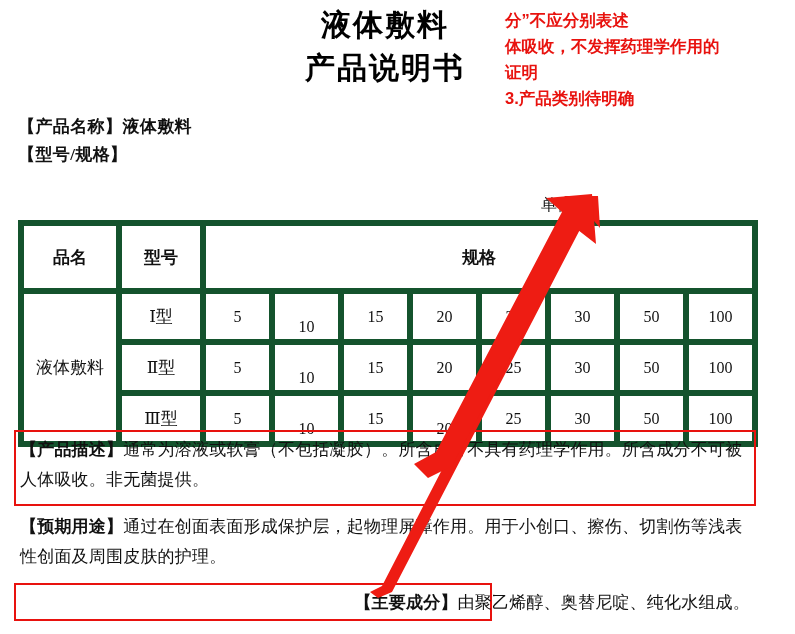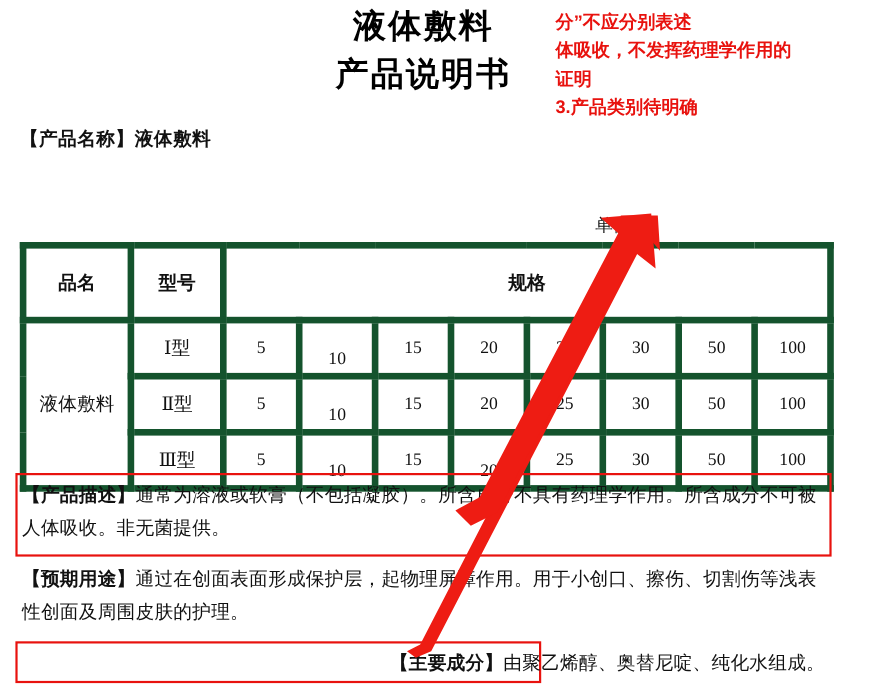--- a/index.html
+++ b/index.html
@@ -179,20 +179,21 @@
   </div>
 
   <div class="annotation">
     <div>分”不应分别表述</div>
     <div>体吸收，不发挥药理学作用的</div>
     <div>证明</div>
     <div>3.产品类别待明确</div>
   </div>
 
   <div class="field-name">【产品名称】液体敷料</div>
+  <div class="field-model">【型号/规格】</div>
 
   <div class="unit-label">单位ml</div>
 
   <table class="spec-table">
     <tbody>
         <tr>
       <th class="hdr col-name">品名</th>
       <th class="hdr col-model">型号</th>
       <th class="hdr" colspan="8">规格</th>
     </tr>

